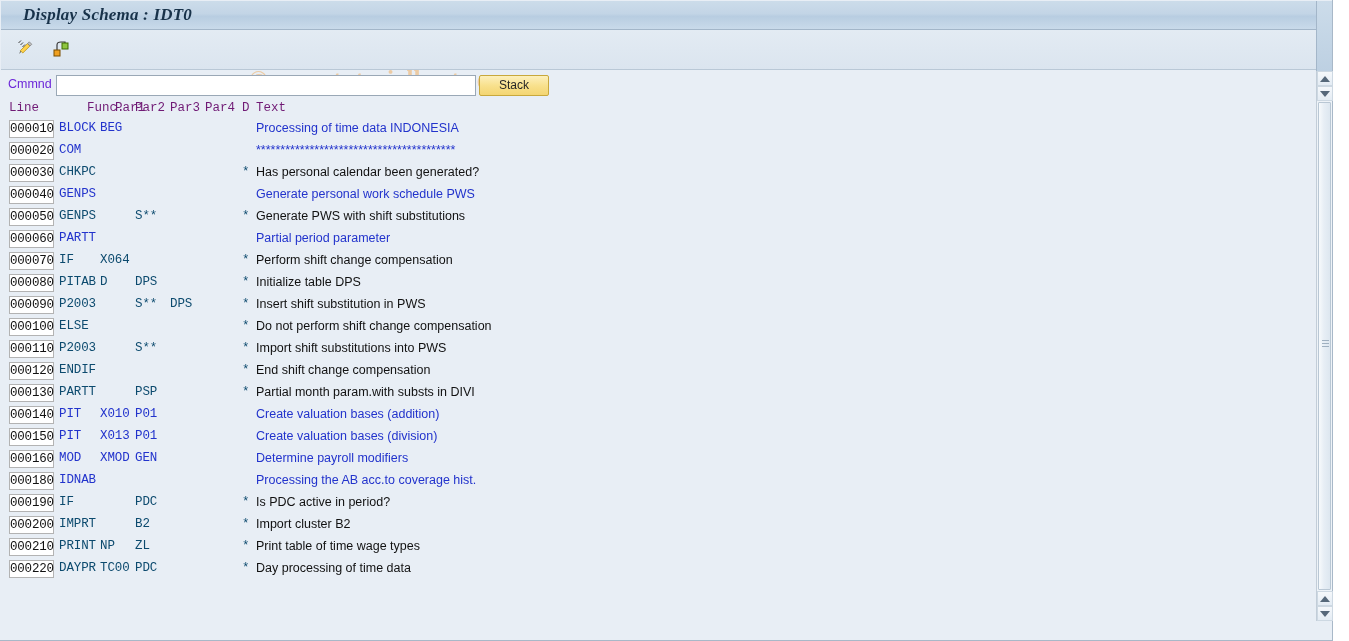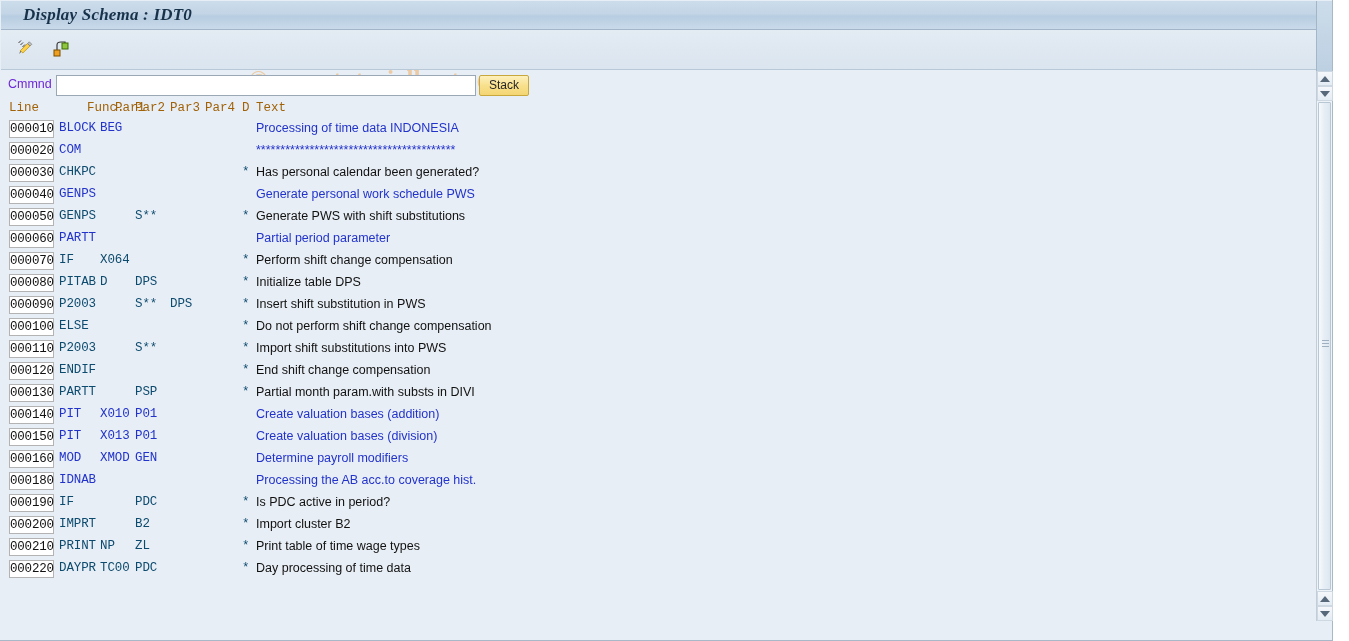--- a/index.html
+++ b/index.html
@@ -96,21 +96,21 @@
     background: #ffffff;
     font-family: "Liberation Sans", sans-serif;
     font-size: 12px;
     color: #000;
     padding: 0 3px;
     outline: none;
   }
   .stack-btn {
     position: absolute;
     left: 478px; top: 4px;
-    width: 50px; height: 21px;
+    width: 70px; height: 21px;
     background: linear-gradient(to bottom, #fdf0bc 0%, #f8e08c 52%, #f3d572 100%);
     border: 1px solid #c8a83c;
     border-radius: 2px;
     font-family: "Liberation Sans", sans-serif;
     font-size: 12px;
     color: #262626;
     cursor: pointer;
     padding: 0;
     line-height: 19px;
   }
@@ -121,21 +121,21 @@
     left: 1px; top: 101px;
     width: 1315px; height: 520px;
     background: #e8eef5;
     overflow: hidden;
   }
   .grid-header {
     position: relative;
     height: 17px;
     font-family: "Liberation Mono", monospace;
     font-size: 12.5px;
-    color: #a16207;
+    color: #701a75;
     white-space: nowrap;
   }
   .grid-header span { position: absolute; top: 0; }
 
   .row {
     position: relative;
     height: 22px;
     white-space: nowrap;
   }
   .lineno {

